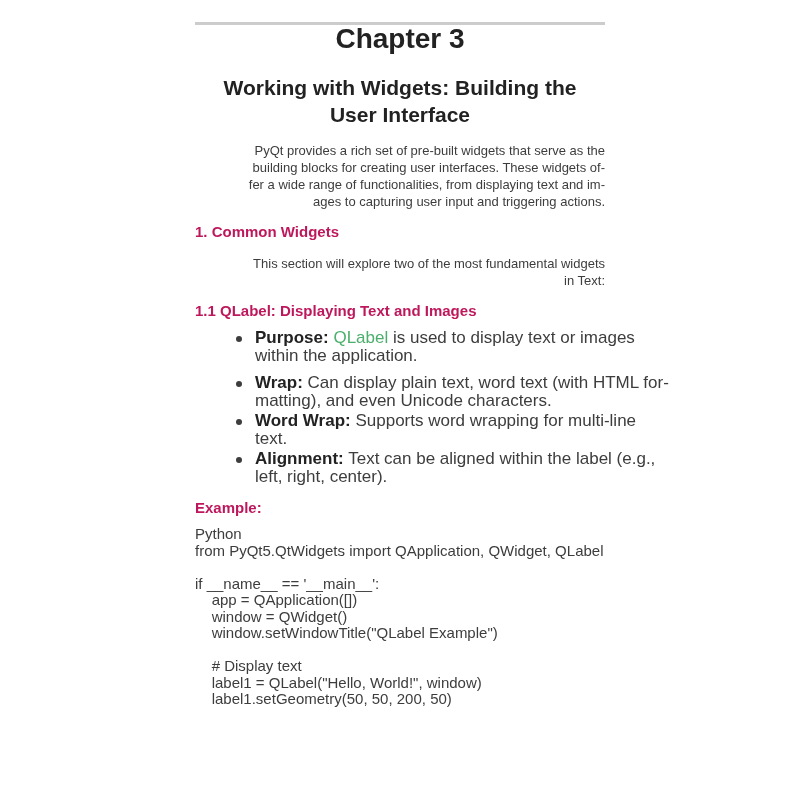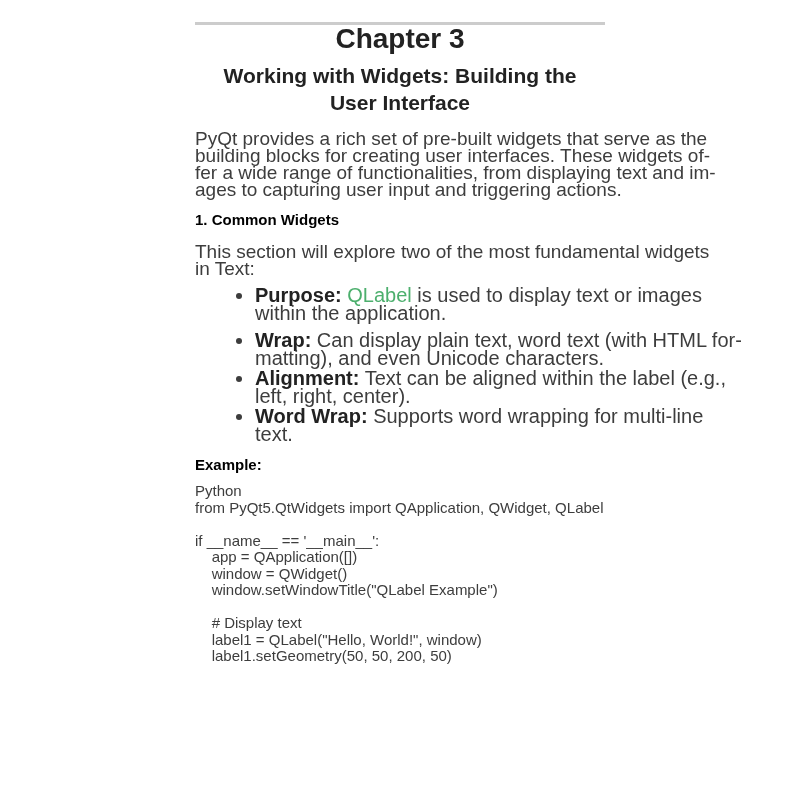--- a/index.html
+++ b/index.html
@@ -25,49 +25,50 @@
   h1.chapter {
     margin-top: 22px;
     font-size: 28px;
     line-height: 34px;
     font-weight: bold;
     color: #222222;
     text-align: center;
     white-space: pre-line;
   }
   h2.section {
-    margin-top: 6px;
+    margin-top: 18px;
     font-size: 21px;
     line-height: 27px;
     font-weight: bold;
     color: #222222;
     text-align: center;
     white-space: pre-line;
   }
   p.body {
     margin-top: 14px;
-    font-size: 19px;
+    font-size: 13px;
     line-height: 17px;
     white-space: pre;
+    text-align: right;
   }
   h3.sub {
     margin-top: 13px;
     font-size: 15px;
     line-height: 18px;
     font-weight: bold;
-    color: #000000;
+    color: #be185d;
   }
   ul.bullets {
     margin-top: 9px;
     list-style: none;
   }
   ul.bullets li {
     position: relative;
     padding-left: 60px;
-    font-size: 20px;
+    font-size: 17px;
     line-height: 18px;
     white-space: pre;
     margin-bottom: 2px;
   }
   ul.bullets li::before {
     content: "";
     position: absolute;
     left: 41px; top: 7px;
     width: 6px; height: 6px;
     border-radius: 50%;
@@ -98,34 +99,35 @@
   <p class="body">PyQt provides a rich set of pre-built widgets that serve as the
 building blocks for creating user interfaces. These widgets of-
 fer a wide range of functionalities, from displaying text and im-
 ages to capturing user input and triggering actions.</p>
 
   <h3 class="sub">1. Common Widgets</h3>
 
   <p class="body">This section will explore two of the most fundamental widgets
 in Text:</p>
 
+  <h3 class="sub">1.1 QLabel: Displaying Text and Images</h3>
 
   <ul class="bullets">
     <li><span class="b">Purpose:</span><span class="code-token"> QLabel</span><span> is used to display text or images
 within the application.</span></li>
   </ul>
 
 
   <ul class="bullets">
     <li><span class="b">Wrap:</span><span> Can display plain text, word text (with HTML for-
 matting), and even Unicode characters.</span></li>
+    <li><span class="b">Word Wrap:</span><span> Supports word wrapping for multi-line
+text.</span></li>
     <li><span class="b">Alignment:</span><span> Text can be aligned within the label (e.g.,
 left, right, center).</span></li>
-    <li><span class="b">Word Wrap:</span><span> Supports word wrapping for multi-line
-text.</span></li>
   </ul>
 
   <h3 class="sub">Example:</h3>
 
   <pre class="code-block">Python
 from PyQt5.QtWidgets import QApplication, QWidget, QLabel
 
 if __name__ == '__main__':
     app = QApplication([])
     window = QWidget()

